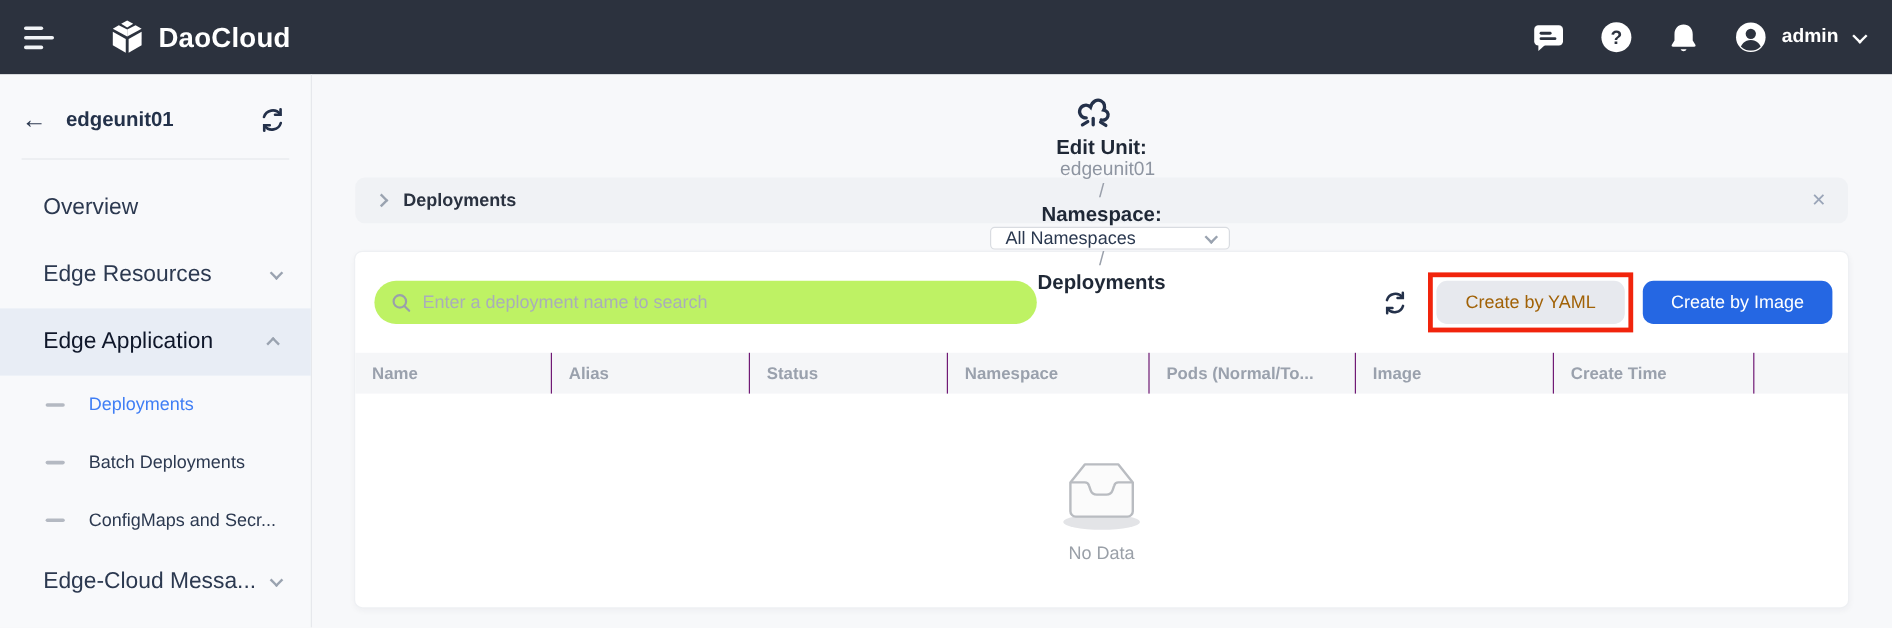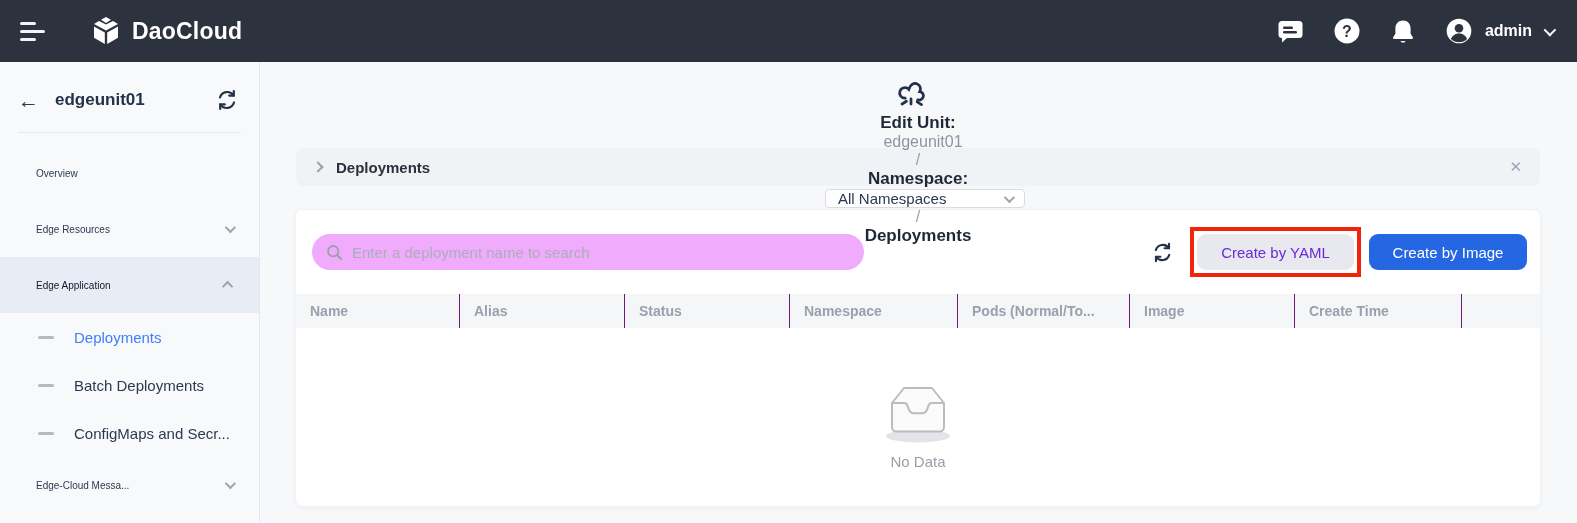--- a/index.html
+++ b/index.html
@@ -29,21 +29,21 @@
   .app { display:flex; height:461px; }
 
   
   .sidebar { width:260px; background:#f8f9fb; border-right:1px solid #e6e8ec; flex:0 0 260px; }
   .side-head { display:flex; align-items:center; padding:26px 20px 0 18px; }
   .back-arrow { font-size:21px; font-weight:bold; color:#2c3950; cursor:pointer; line-height:1; }
   .unit-name { font-size:17px; font-weight:bold; color:#24324a; margin-left:16px; }
   .swap-icon { margin-left:auto; cursor:pointer; display:flex; }
   .side-divider { height:1px; background:#e6e8ec; margin:20px 18px 0 18px; }
   .side-nav { padding-top:12px; }
-  .side-item { display:flex; align-items:center; height:56px; padding:0 26px 0 36px; font-size:10px; color:#2c3950; cursor:pointer; }
+  .side-item { display:flex; align-items:center; height:56px; padding:0 26px 0 36px; font-size:19px; color:#2c3950; cursor:pointer; }
   .side-item .chev { margin-left:auto; }
   .side-item.active { background:#e8edf5; color:#0f172a; }
   .side-sub { display:flex; align-items:center; height:48px; padding:0 26px 0 38px; font-size:15px; color:#2c3950; cursor:pointer; }
   .side-sub .dash { width:16px; height:3px; border-radius:2px; background:#b4b9c2; margin-right:20px; }
   .side-sub.active-link { color:#3f7ef5; }
 
   
   .main { flex:1; background:#f7f8fa; padding:13px 37px 0 36px; }
   .unit-row { display:flex; align-items:center; height:48px;flex-direction:column; }
   .unit-icon { display:flex; margin-right:14px; }
@@ -55,30 +55,30 @@
   .ns-select .chev { margin-left:auto; }
 
   .breadcrumb-bar { margin-top:25px; height:38px; background:#f0f2f5; border-radius:8px;
     display:flex; align-items:center; padding:0 18px; }
   .breadcrumb-label { font-weight:bold; font-size:15px; color:#2a3240; margin-left:14px; }
   .close-x { margin-left:auto; color:#9aa5b8; font-size:15px; cursor:pointer; }
 
   .card { margin-top:24px; height:296px; background:#fff; border-radius:6px;
     box-shadow:0 0 0 1px #eef0f3, 0 2px 6px rgba(31,41,55,.05); overflow:hidden; }
   .toolbar { display:flex; align-items:center; padding:17px 13px 17px 16px; }
-  .search { width:552px; height:36px; background:#f0abfc; border-radius:18px; display:flex; align-items:center; padding:0 14px; gap:9px; }
+  .search { width:552px; height:36px; background:#bef264; border-radius:18px; display:flex; align-items:center; padding:0 14px; gap:9px; }
   .search input { border:none; background:transparent; outline:none; font-size:15px; color:#2b3950; width:100%;
     font-family:"Liberation Sans", sans-serif; }
   .search input::placeholder { color:#a9aeb9; }
   .tb-right { margin-left:auto; display:flex; align-items:center; }
   .refresh-btn { margin-right:16px; display:flex; cursor:pointer; }
   .red-box { border:4px solid #f1240c; padding:3px; margin-right:2px; }
   .btn { height:36px; border-radius:9px; font-size:15px; display:flex; align-items:center; justify-content:center;
     padding:0 20px; cursor:pointer; border:none; font-family:"Liberation Sans", sans-serif; white-space:nowrap; }
-  .btn-yaml { background:#e7e9ee; color:#6d28d9; width:157px; }
+  .btn-yaml { background:#e7e9ee; color:#a16207; width:157px; }
   .btn-image { background:#2567e3; color:#fff; width:158px; margin-left:6px; }
 
   .thead { display:flex; height:34px; background:#f5f6f8; align-items:stretch; }
   .th { display:flex; align-items:center; padding-left:14px; font-size:14px; font-weight:bold; color:#9aa1ad;
     border-right:1px solid #701a75; overflow:hidden; white-space:nowrap; }
   .th:nth-child(1){ width:164px; } .th:nth-child(2){ width:165px; } .th:nth-child(3){ width:165px; }
   .th:nth-child(4){ width:168px; } .th:nth-child(5){ width:172px; } .th:nth-child(6){ width:165px; }
   .th:nth-child(7){ width:167px; } .th:nth-child(8){ flex:1; border-right:none; }
 
   .empty { height:192px; display:flex; flex-direction:column; align-items:center; justify-content:center; }

